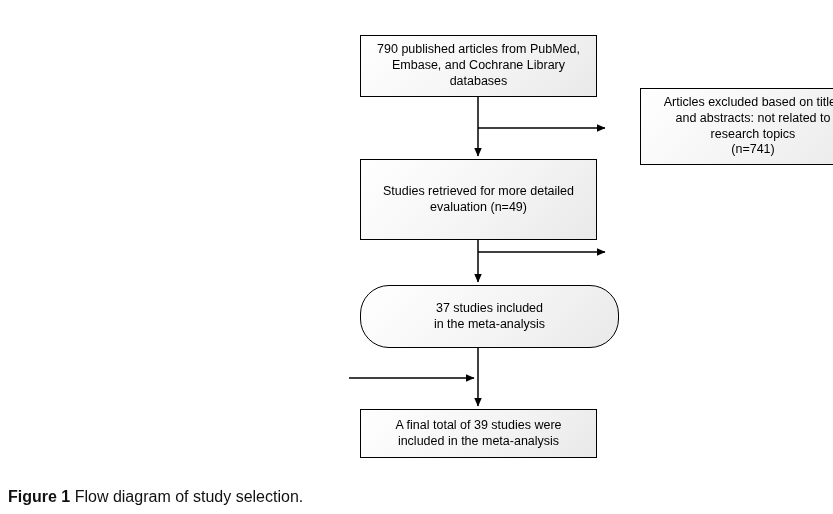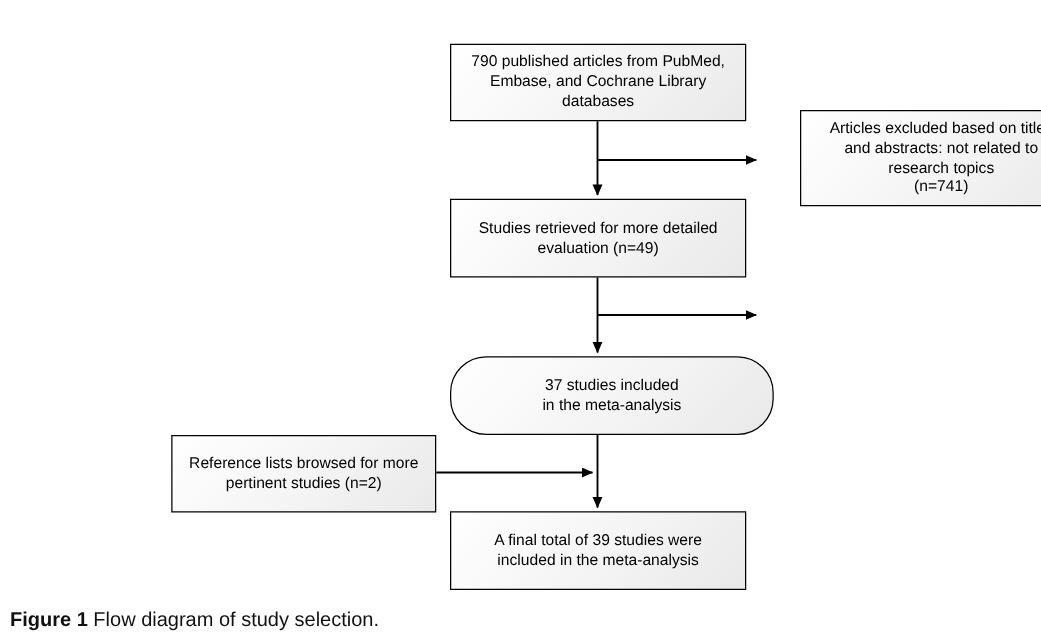--- a/index.html
+++ b/index.html
@@ -33,25 +33,25 @@
     padding: 20px 6px;
   }
   .node-text {
     font-size: 12.5px;
     line-height: 1.26;
     color: #000000;
     white-space: pre-line;
   }
   #box-identified { left: 360px; top: 35px;  width: 237px; height: 62px; }
   #box-excluded-1 { left: 640px; top: 88px;  width: 226px; height: 77px; }
-  #box-retrieved  { left: 360px; top: 159px; width: 237px; height: 63px; }
+  #box-retrieved  { left: 360px; top: 159px; width: 237px; height: 81px; }
   #box-excluded-2 { left: 608px; top: 222px; width: 214px; height: 63px; }
   #box-included   { left: 360px; top: 285px; width: 259px; height: 63px; border-radius: 29px; }
   #box-reference  { left: 137px; top: 348px; width: 212px; height: 62px; }
-  #box-final      { left: 360px; top: 409px; width: 237px; height: 63px; }
+  #box-final      { left: 360px; top: 409px; width: 237px; height: 49px; }
   .caption {
     position: absolute;
     left: 8px;
     top: 488px;
     font-size: 16px;
     color: #111111;
   }
   .caption-label { font-weight: bold; }
 </style>
 </head>
@@ -90,24 +90,20 @@
     <span class="node-text">Studies retrieved for more detailed
 evaluation (n=49)</span>
   </div>
 
 
   <div class="node" id="box-included">
     <span class="node-text">37 studies included
 in the meta-analysis</span>
   </div>
 
-  <div class="node" id="box-reference">
-    <span class="node-text">Reference lists browsed for more
-pertinent studies (n=2)</span>
-  </div>
 
   <div class="node" id="box-final">
     <span class="node-text">A final total of 39 studies were
 included in the meta-analysis</span>
   </div>
 
   <div class="caption">
     <span class="caption-label">Figure 1</span><span class="caption-text"> Flow diagram of study selection.</span>
   </div>
 

